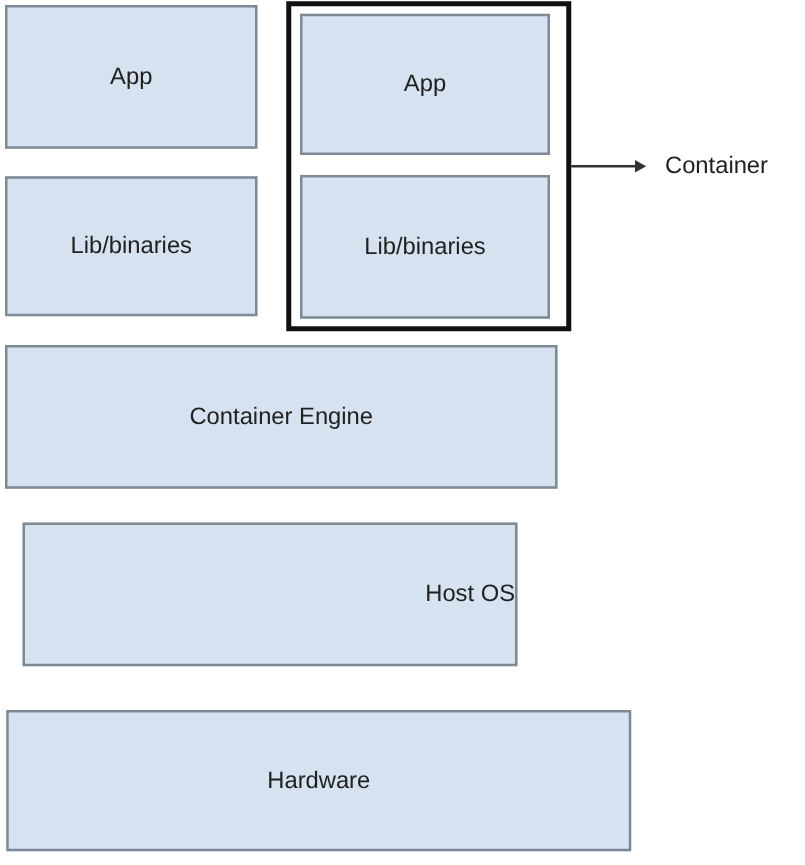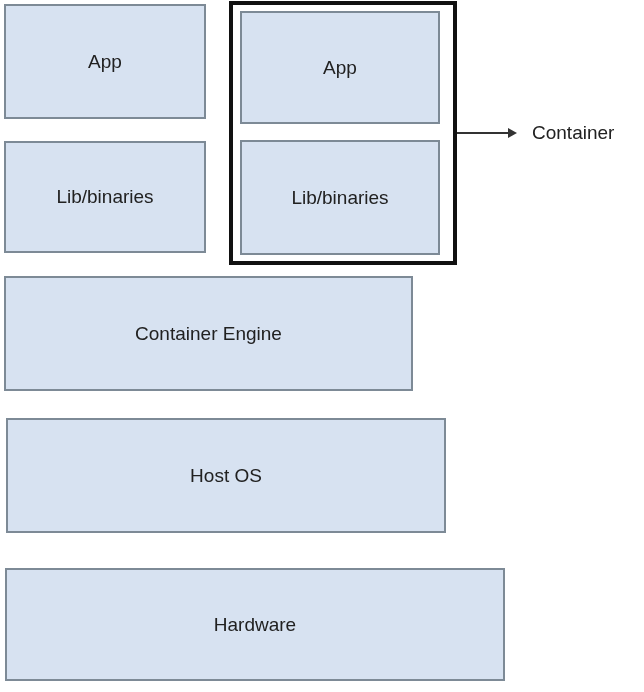--- a/index.html
+++ b/index.html
@@ -48,22 +48,22 @@
     border: 4px solid var(--outline);
     background: var(--bg);
   }
   
   .inner-app  { left: 7px;  top: 6px;   width: 200px; height: 113px; }
   .inner-lib  { left: 7px;  top: 135px; width: 200px; height: 115px; }
 
   .host-app   { left: 4px;  top: 4px;   width: 202px; height: 115px; }
   .host-lib   { left: 4px;  top: 141px; width: 202px; height: 112px; }
 
-  .layer-engine   { left: 4px; top: 276px; width: 409px; height: 115px; }
-  .layer-hostos   { left: 6px; top: 418px; width: 440px; height: 115px; }
+  .layer-engine   { left: 4px; top: 276px; width: 442px; height: 115px; }
+  .layer-hostos   { left: 18px; top: 418px; width: 396px; height: 115px; justify-content: flex-end; }
   .layer-hardware { left: 5px; top: 568px; width: 500px; height: 113px; }
 
   .arrow-line {
     position: absolute;
     left: 457px;
     top: 132px;
     width: 52px;
     height: 2px;
     background: var(--arrow);
   }

